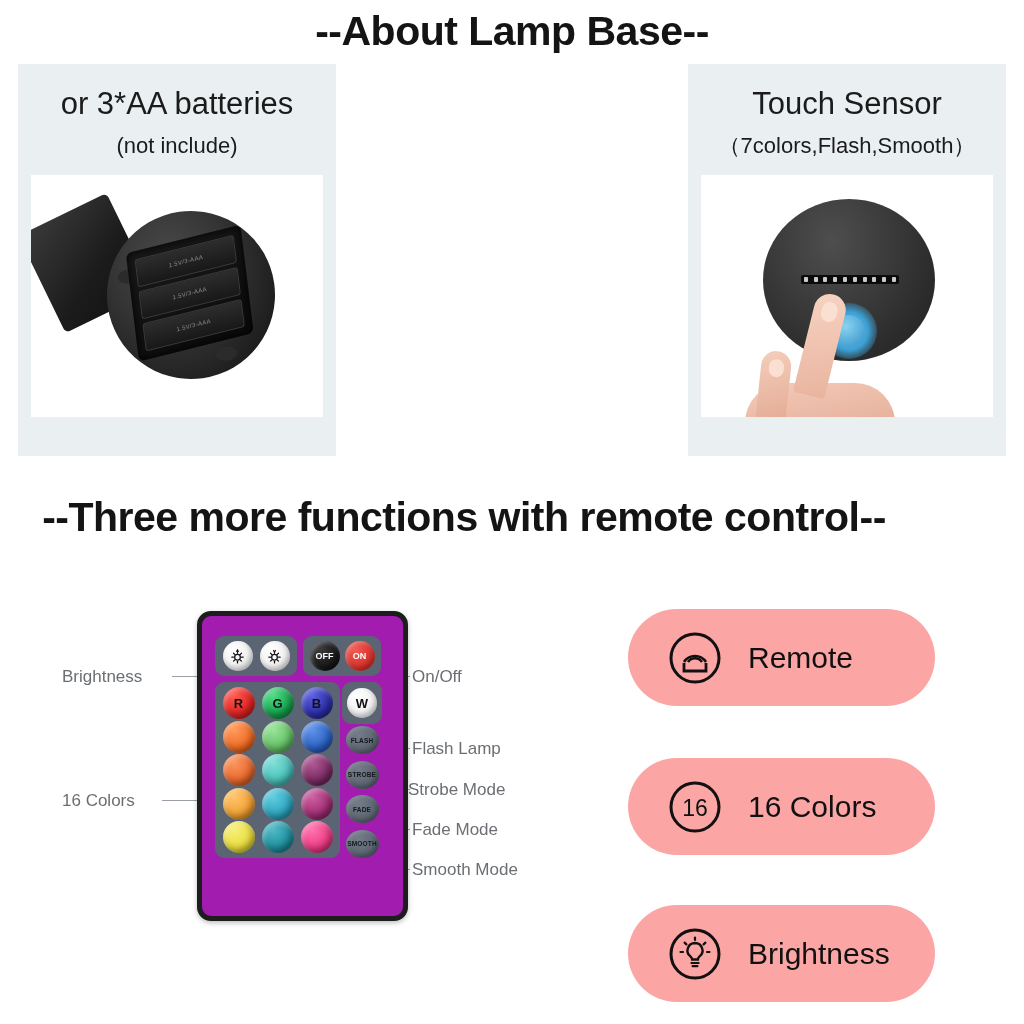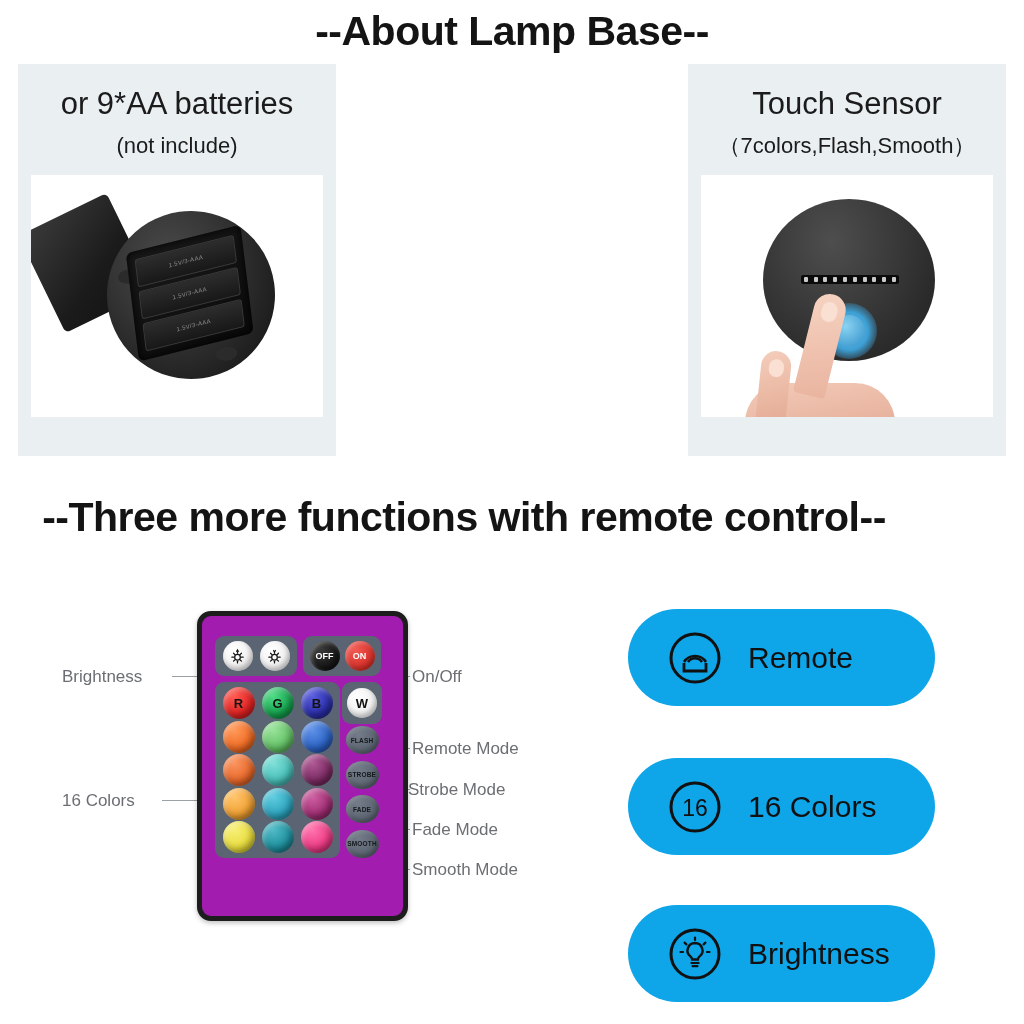--- a/index.html
+++ b/index.html
@@ -236,39 +236,39 @@
     font-size:17px;color:#6b6f73;
     white-space:nowrap;line-height:1;
   }
   .cl-line{
     position:absolute;height:1px;background:#9aa0a5;
   }
   
   .pill{
     position:absolute;left:628px;
     width:307px;height:97px;
-    background:#0ea5e9;
+    background:#fca5a5;
     border-radius:49px;
     display:flex;align-items:center;
     box-sizing:border-box;
     padding-left:40px;gap:26px;
   }
   .pill-ico{width:54px;height:54px;flex:0 0 54px;}
   .pill-txt{font-size:30px;color:#111;white-space:nowrap;}
 </style>
 </head>
 <body>
 
 <div class="head1">--About Lamp Base--</div>
 
 <div class="panels">
 
 
   <div class="panel">
-    <div class="p-title">or 9*AA batteries</div>
+    <div class="p-title">or 3*AA batteries</div>
     <div class="p-sub">(not include)</div>
     <div class="p-img">
       <div class="base-wrap">
         <div class="bat-lid"></div>
         <div class="bat-disc">
           <div class="bat-foot" style="left:14px;top:50px;"></div>
           <div class="bat-foot" style="left:122px;top:34px;"></div>
           <div class="bat-foot" style="left:100px;top:140px;"></div>
           <div class="bat-well">
             <div class="bat-cell" style="top:8px;">1.5V/3-AAA</div>
@@ -319,21 +319,21 @@
 
 <div class="cl" style="left:62px;top:668px;">Brightness</div>
 <div class="cl-line" style="left:172px;top:676px;width:30px;"></div>
 <div class="cl" style="left:62px;top:792px;">16 Colors</div>
 <div class="cl-line" style="left:162px;top:800px;width:42px;"></div>
 
 <div class="cl-line" style="left:388px;top:676px;width:22px;"></div>
 <div class="cl" style="left:412px;top:668px;">On/Off</div>
 
 <div class="cl-line" style="left:388px;top:748px;width:22px;"></div>
-<div class="cl" style="left:412px;top:740px;">Remote Mode</div>
+<div class="cl" style="left:412px;top:740px;">Flash Lamp</div>
 
 <div class="cl-line" style="left:388px;top:789px;width:22px;"></div>
 <div class="cl" style="left:408px;top:781px;">Strobe Mode</div>
 
 <div class="cl-line" style="left:388px;top:829px;width:22px;"></div>
 <div class="cl" style="left:412px;top:821px;">Fade Mode</div>
 
 <div class="cl-line" style="left:388px;top:869px;width:22px;"></div>
 <div class="cl" style="left:412px;top:861px;">Smooth Mode</div>
 

